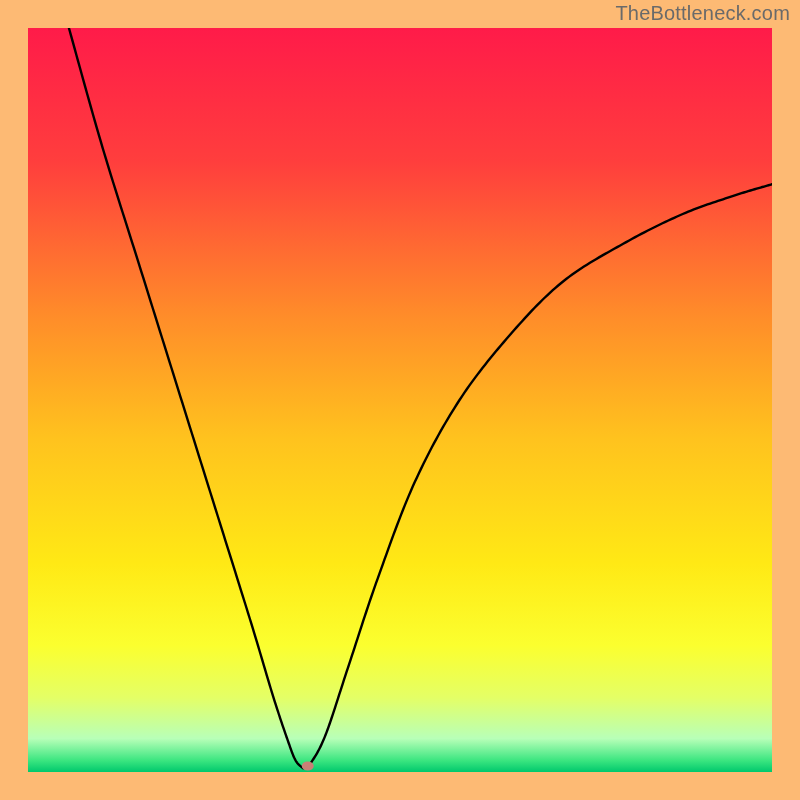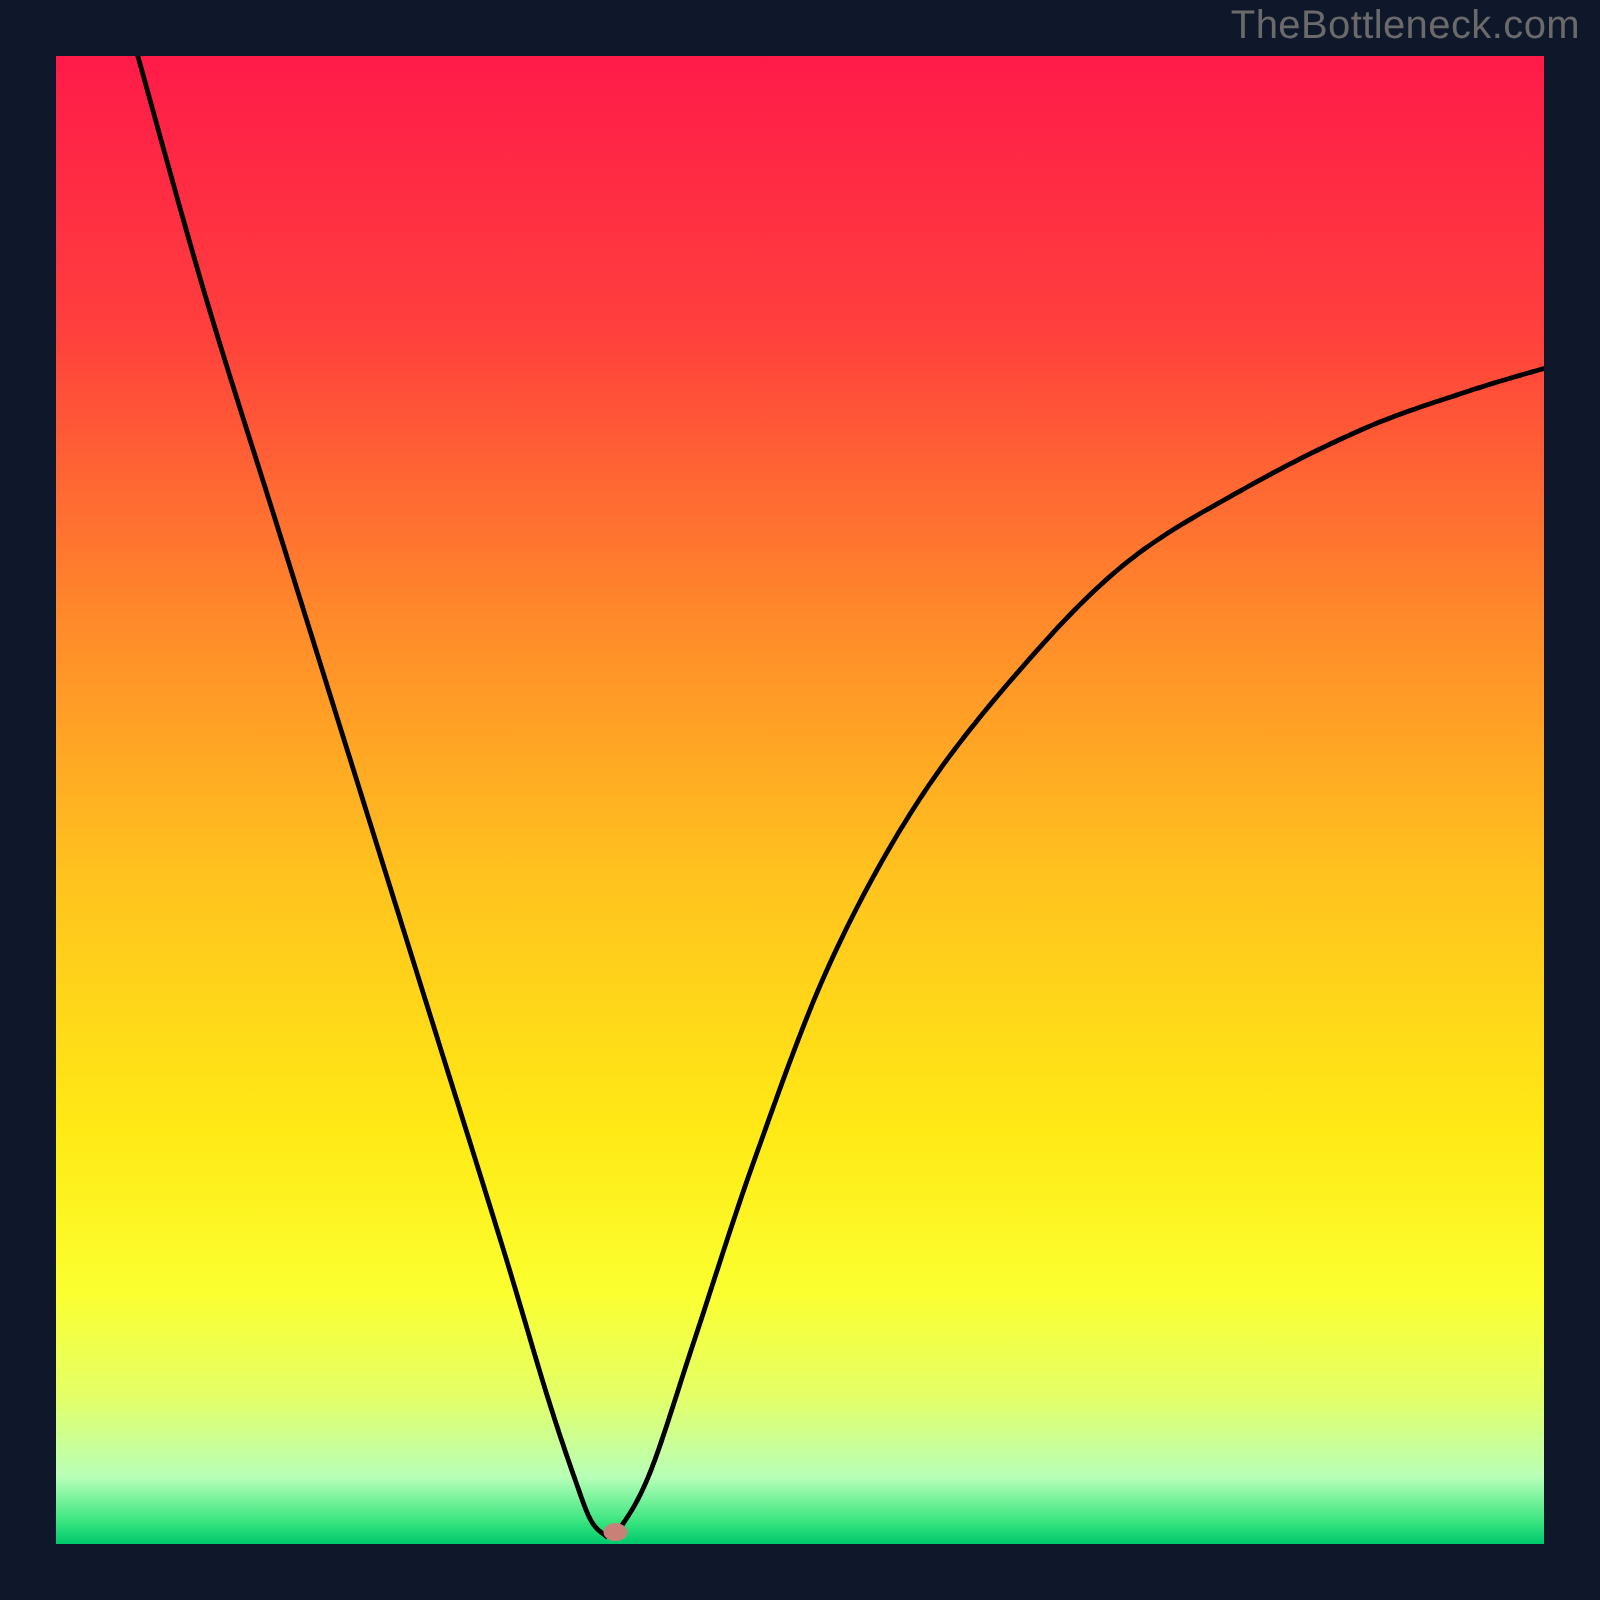--- a/index.html
+++ b/index.html
@@ -8,21 +8,21 @@
     width: 800px;
     height: 800px;
     overflow: hidden;
     background: #fff;
     font-family: Arial, Helvetica, sans-serif;
   }
   .frame {
     position: absolute;
     left: 0; top: 0;
     width: 800px; height: 800px;
-    background: #0f172a;
+    background: #fdba74;
   }
   .plot {
     position: absolute;
     background: #000;
   }
   .watermark {
     position: absolute;
     color: #6a6a6a;
     font-size: 20px;
     font-weight: 500;

